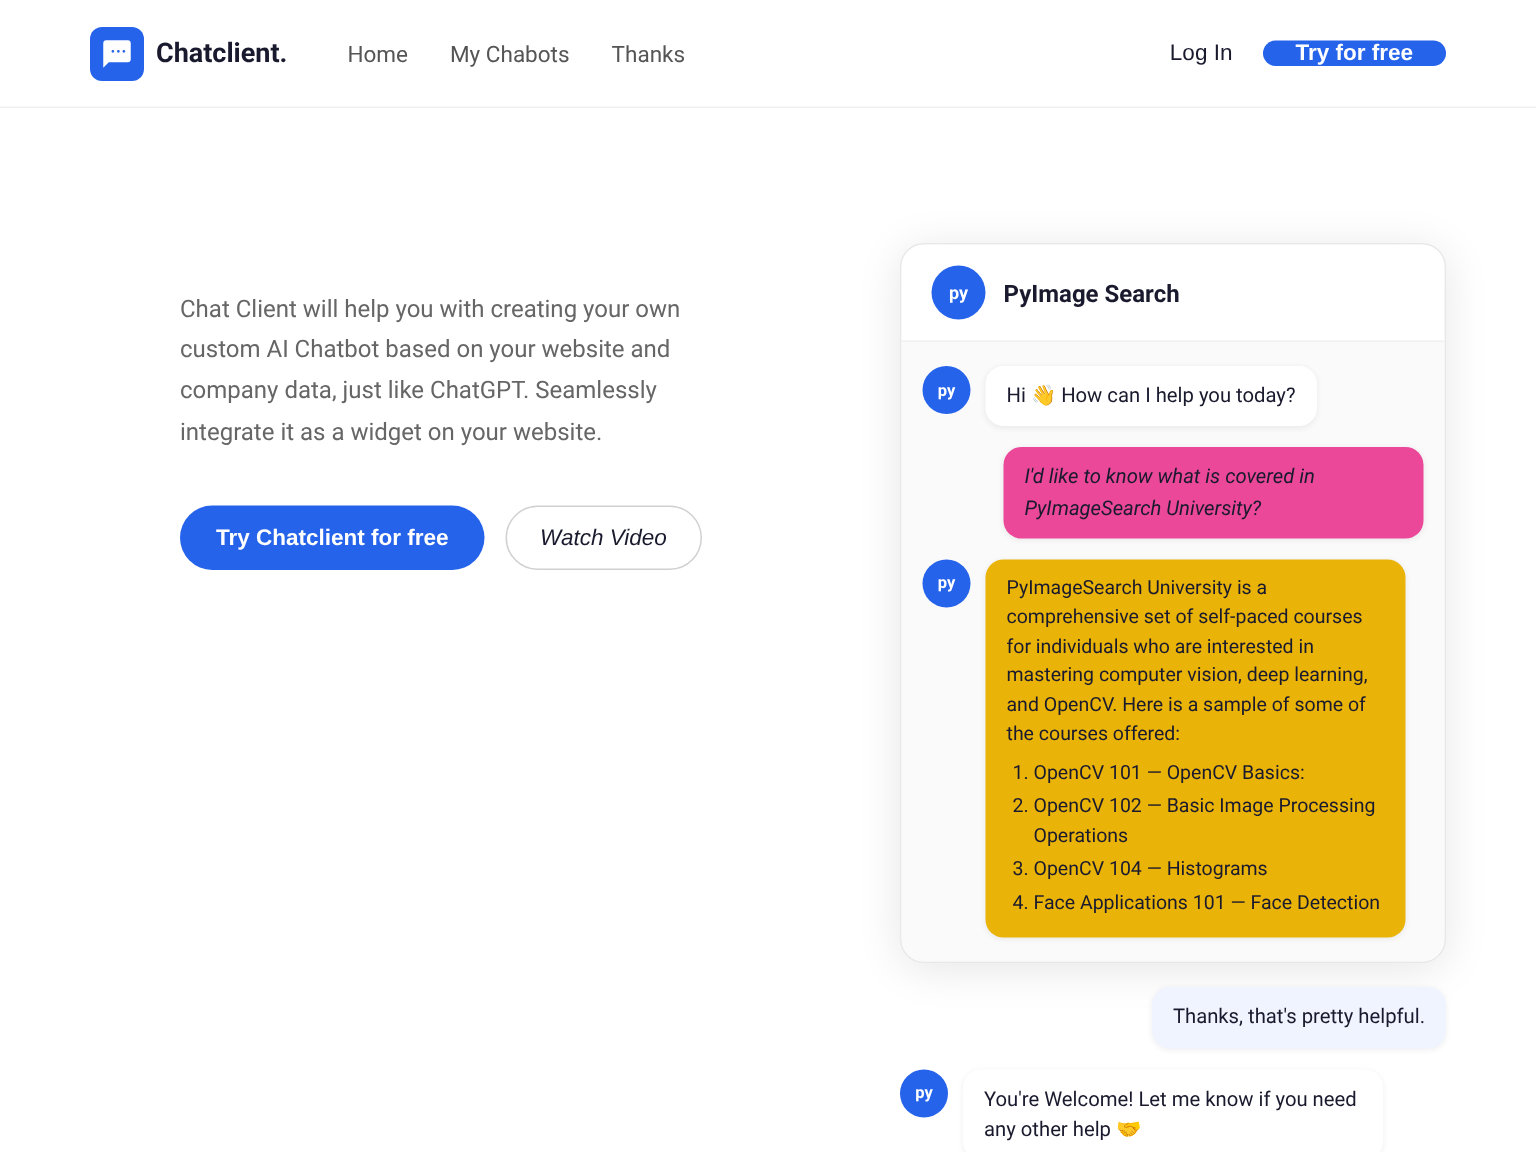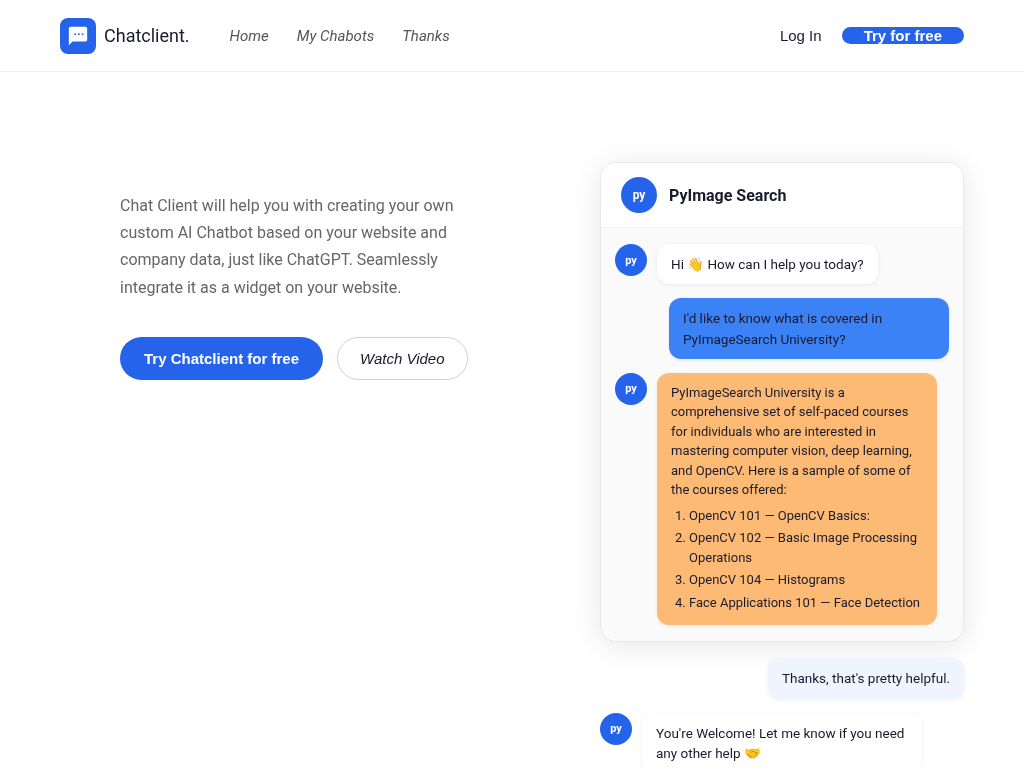--- a/index.html
+++ b/index.html
@@ -41,28 +41,27 @@
       align-items: center;
       justify-content: center;
     }
     .logo-icon svg {
       width: 22px;
       height: 22px;
       fill: white;
     }
     .logo-text {
       font-size: 18px;
-      font-weight: 400;
+      font-weight: 700;
       color: #1a1a2e;
     }
     .nav-links {
       display: flex;
       gap: 28px;
       list-style: none;
-      font-style: italic;
     }
     .nav-links a {
       text-decoration: none;
       color: #555;
       font-size: 15px;
       font-weight: 400;
     }
     .nav-right {
       display: flex;
       align-items: flex-end;
@@ -224,25 +223,26 @@
       background: #fff;
       border-radius: 12px;
       padding: 10px 14px;
       font-size: 13.5px;
       color: #1a1a2e;
       max-width: 280px;
       line-height: 1.5;
       box-shadow: 0 1px 4px rgba(0,0,0,0.07);
     }
     .msg-bubble.user-bubble {
-      background: #3b82f6;
-      color: #1a1a2e;
+      background: #ec4899;
+      color: #1a1a2e;
+      font-style: italic;
     }
     .msg-bubble.bot-long {
-      background: #fdba74;
+      background: #eab308;
       font-size: 13px;
     }
     .msg-bubble ol {
       padding-left: 18px;
       margin-top: 6px;
     }
     .msg-bubble ol li {
       margin-bottom: 3px;
       font-size: 13px;
     }

